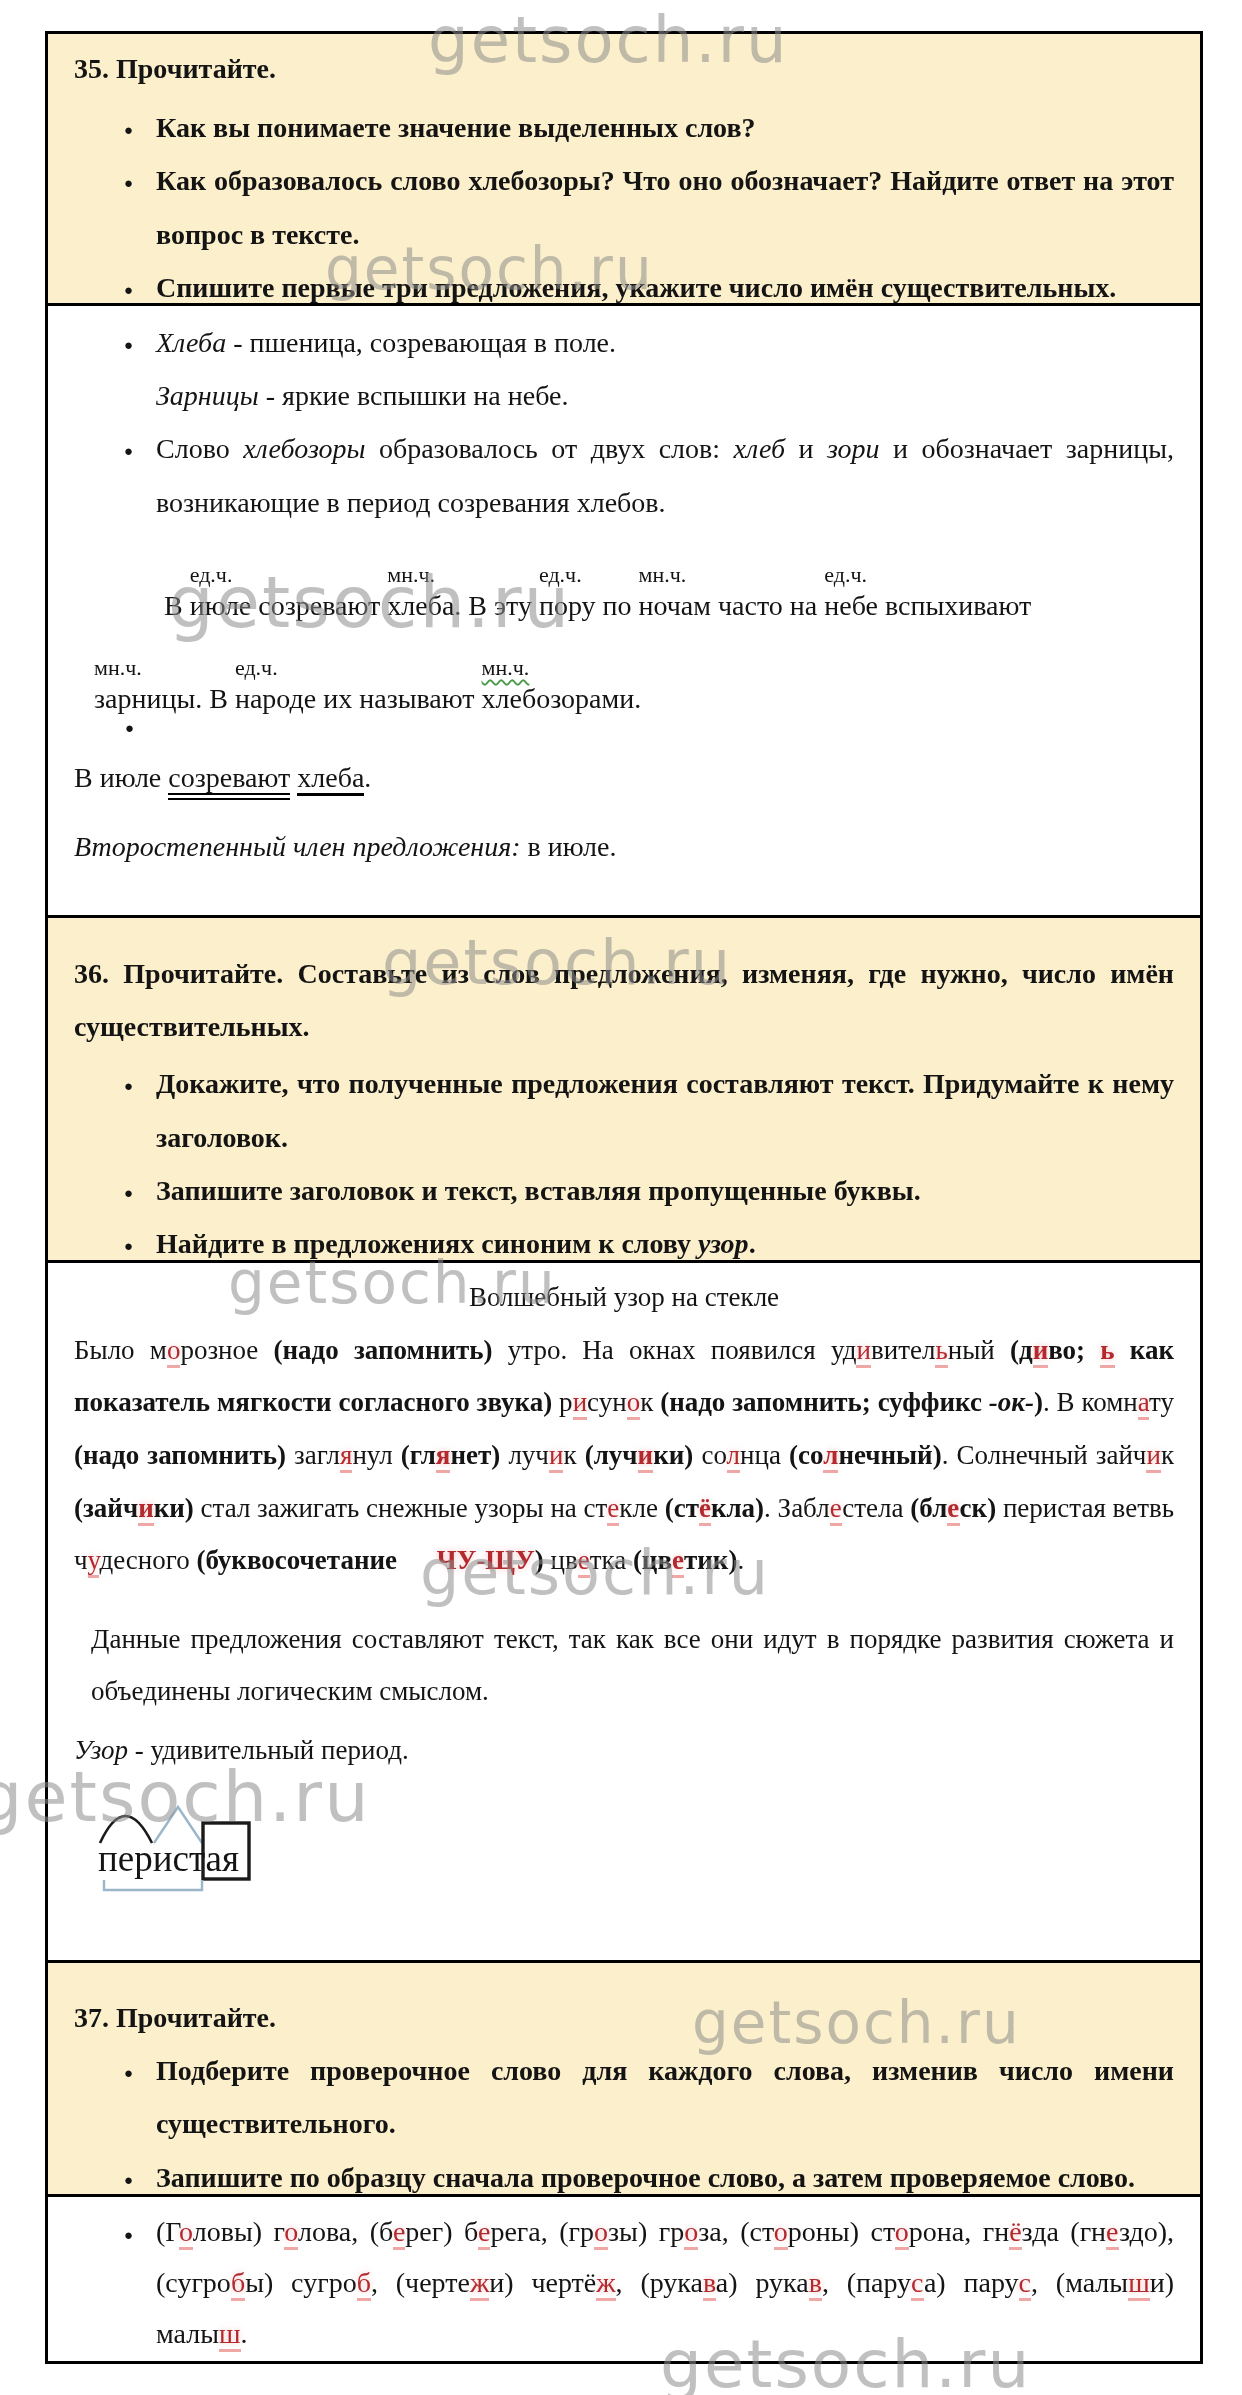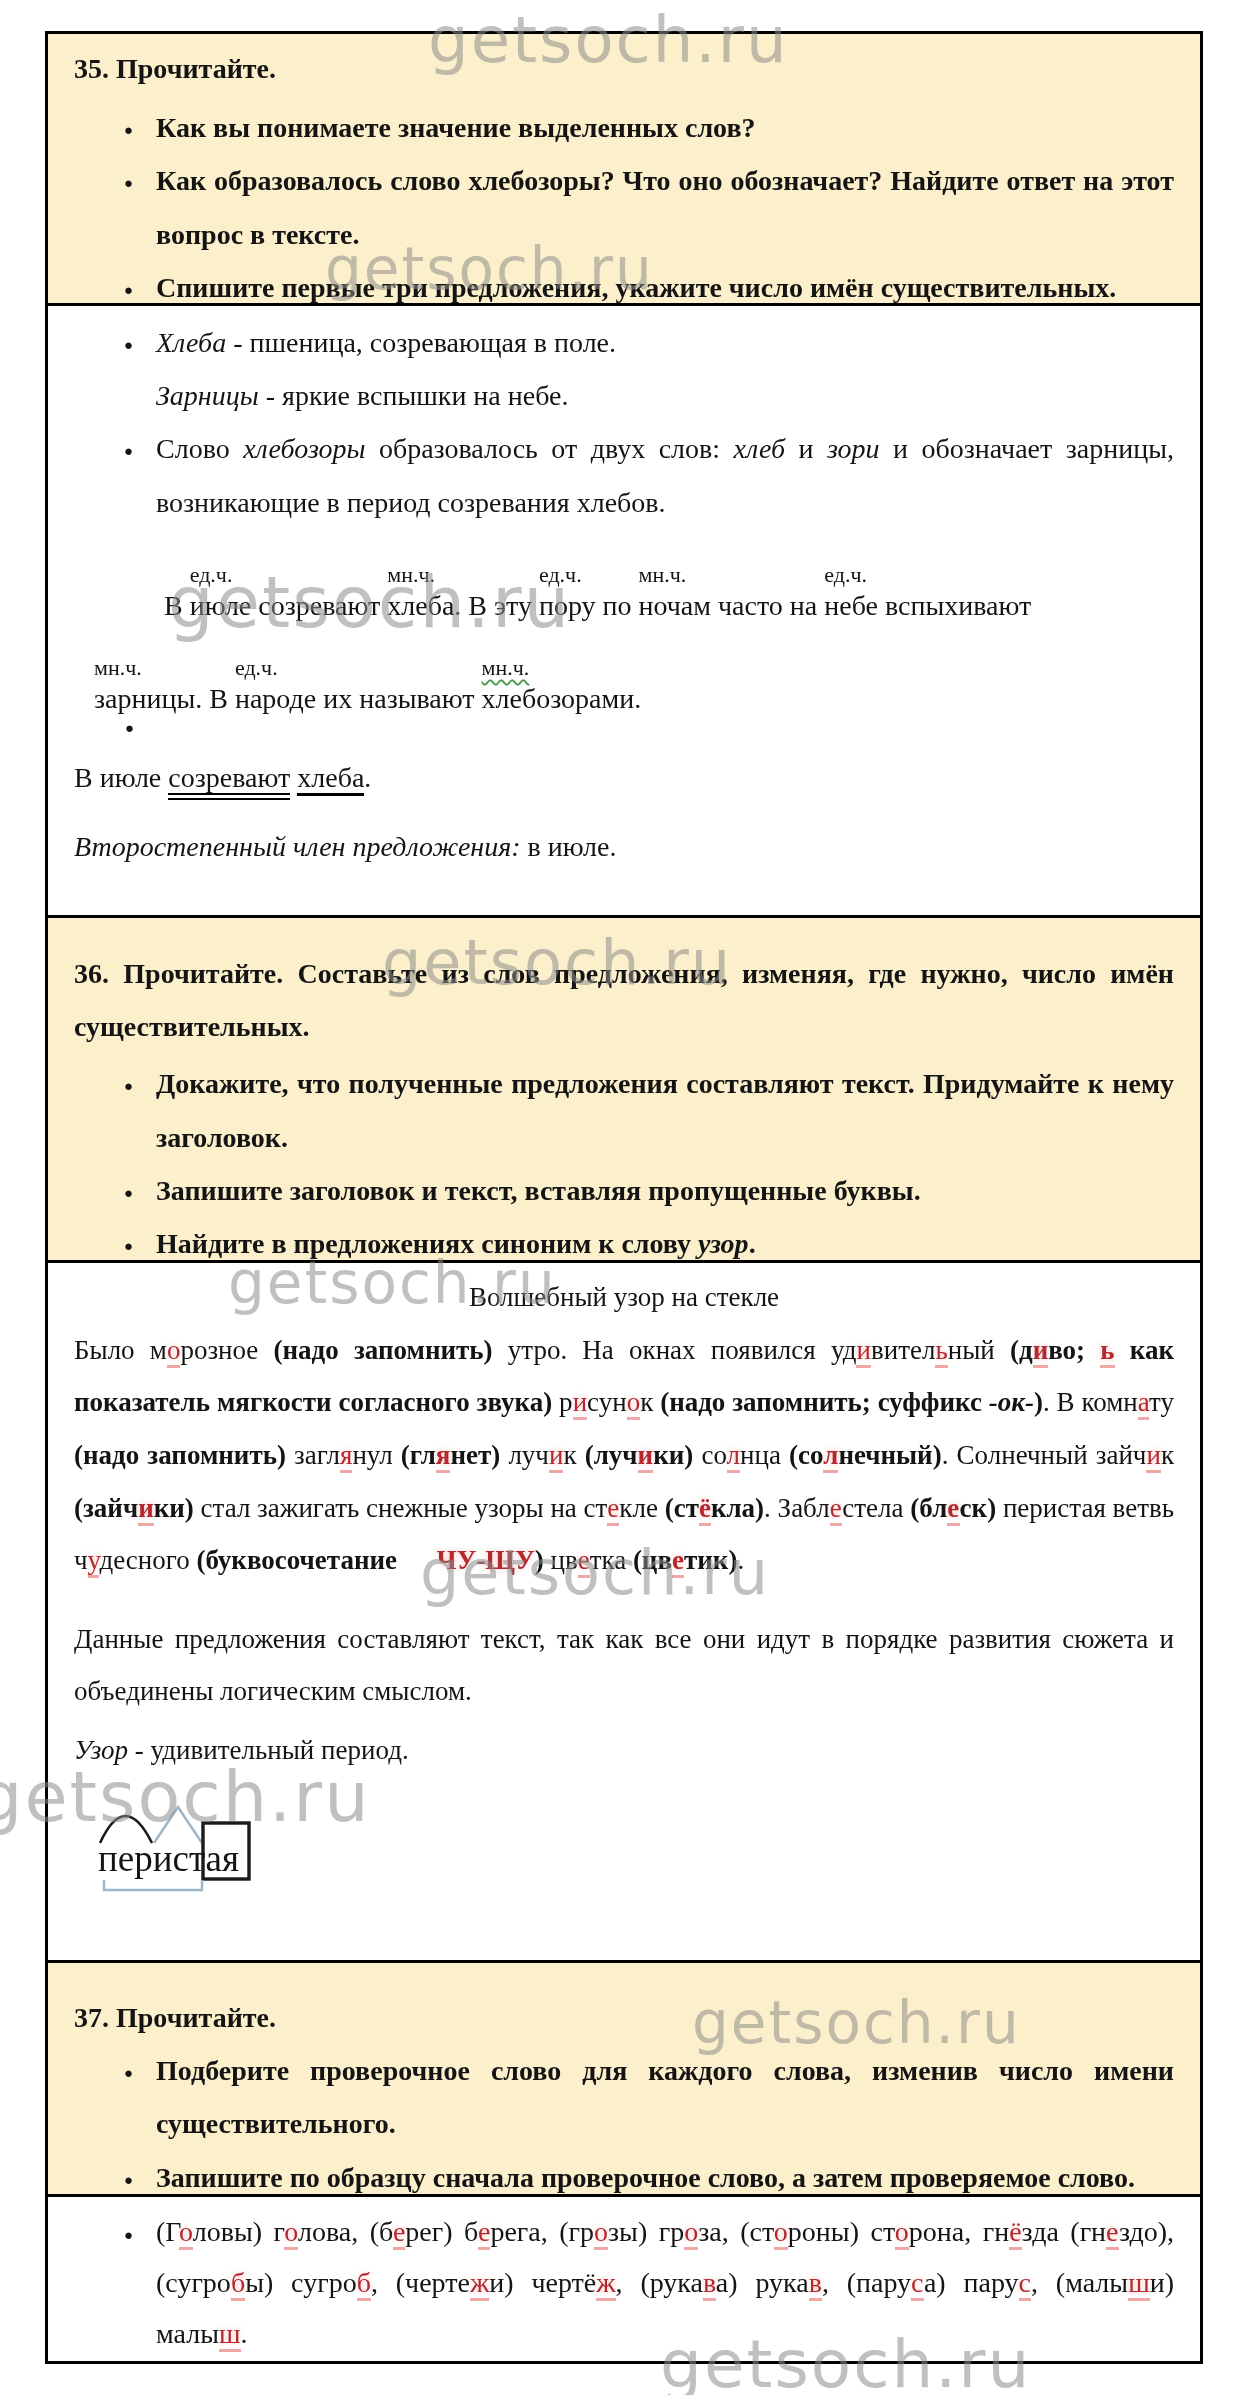--- a/index.html
+++ b/index.html
@@ -34,21 +34,21 @@
   .annot-line.l1{padding-left:70px;}
   .annot-line.l2{margin-top:6px;}
   .tok{position:relative;}
   .annot{position:absolute;left:0;bottom:calc(100% + 4px);font-size:22px;line-height:1;
          font-weight:normal;white-space:nowrap;}
   .sq{text-decoration:underline wavy #4a9a4a 1.5px;text-underline-offset:4px;}
   .stray{position:absolute;left:77px;top:408px;font-size:15px;}
   .parsed{margin-top:26px;}
   .secondary{margin-top:16px;}
   .center-title{text-align:center;}
-  .conclusion{margin-top:26px;}
+  .conclusion{margin-top:26px;margin-left:17px;}
   .uzor{margin-top:6px;}
   .diagram{margin-left:18px;margin-top:4px;display:block;}
   .diagram path,.diagram rect{fill:none;}
   .arc{stroke:#1a1a1a;stroke-width:2.6;}
   .tri{stroke:#9cb6c9;stroke-width:2.4;}
   .ebox{stroke:#1a1a1a;stroke-width:3.4;}
   .sbr{stroke:#9cb6c9;stroke-width:2.4;}
   .diagram text{font-family:"Liberation Serif",serif;font-size:37px;fill:#141414;}
   .wm{position:absolute;font-family:"DejaVu Sans",sans-serif;color:rgba(140,140,140,.55);
       z-index:2;pointer-events:none;letter-spacing:2px;white-space:nowrap;line-height:1;}

